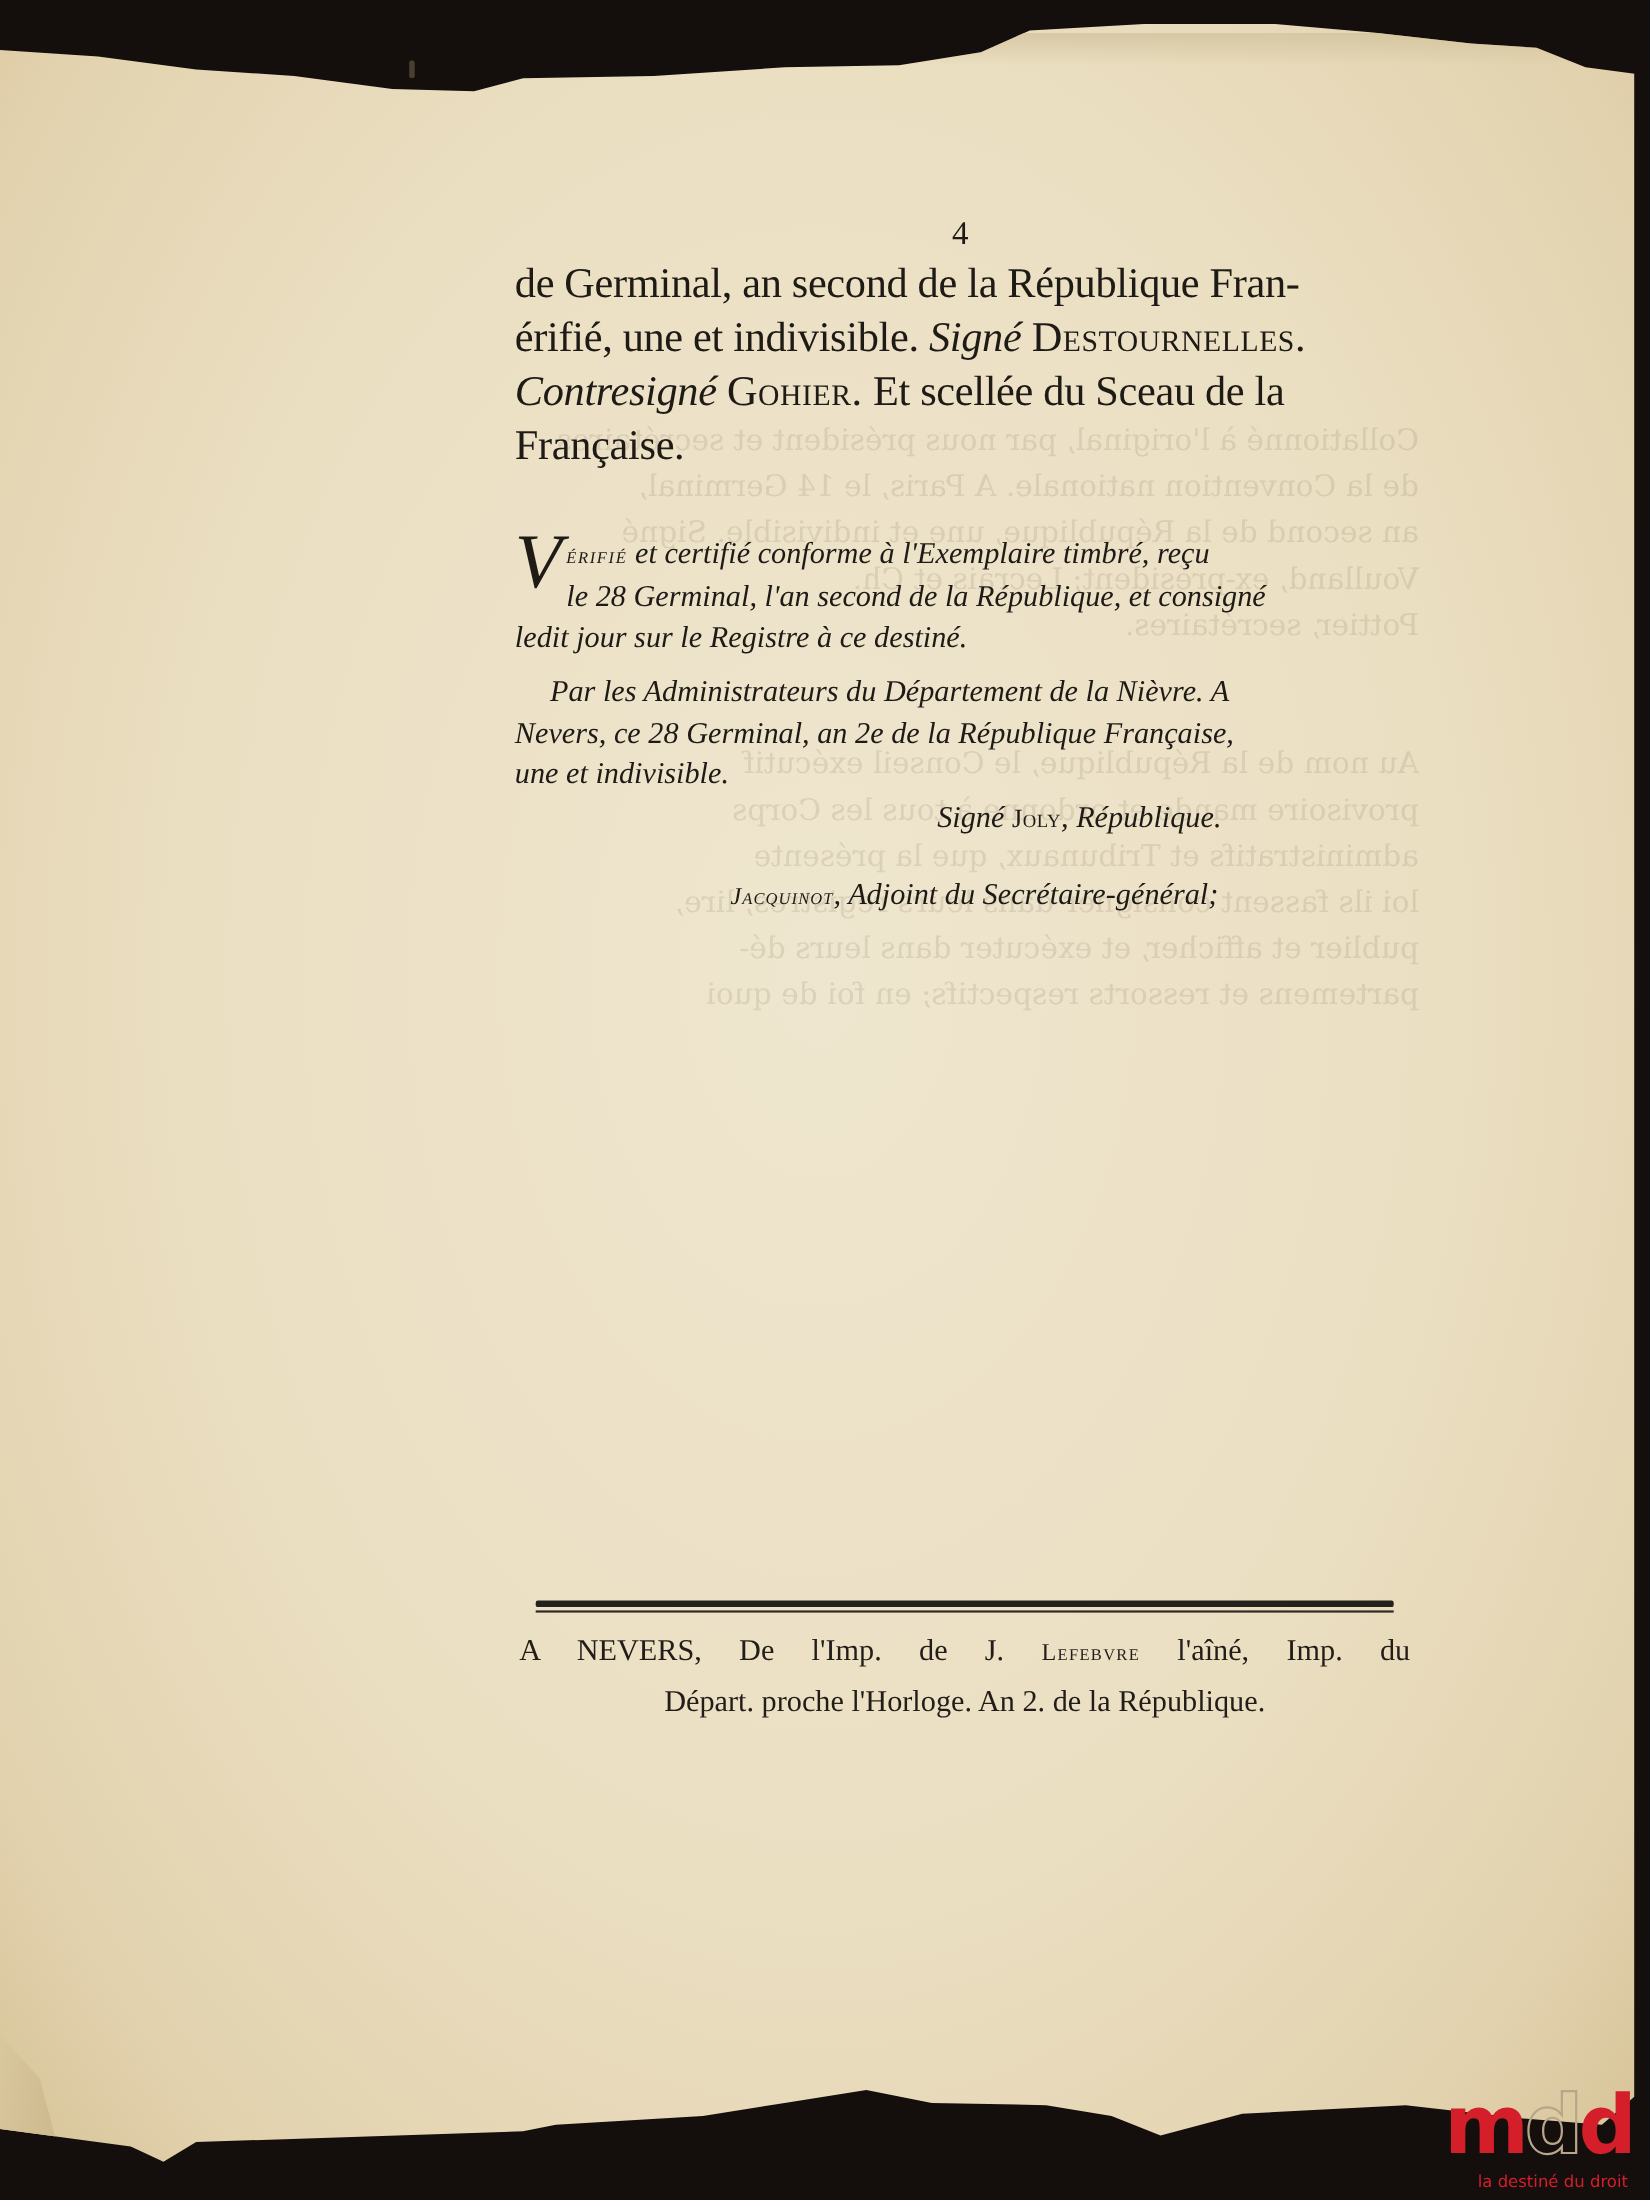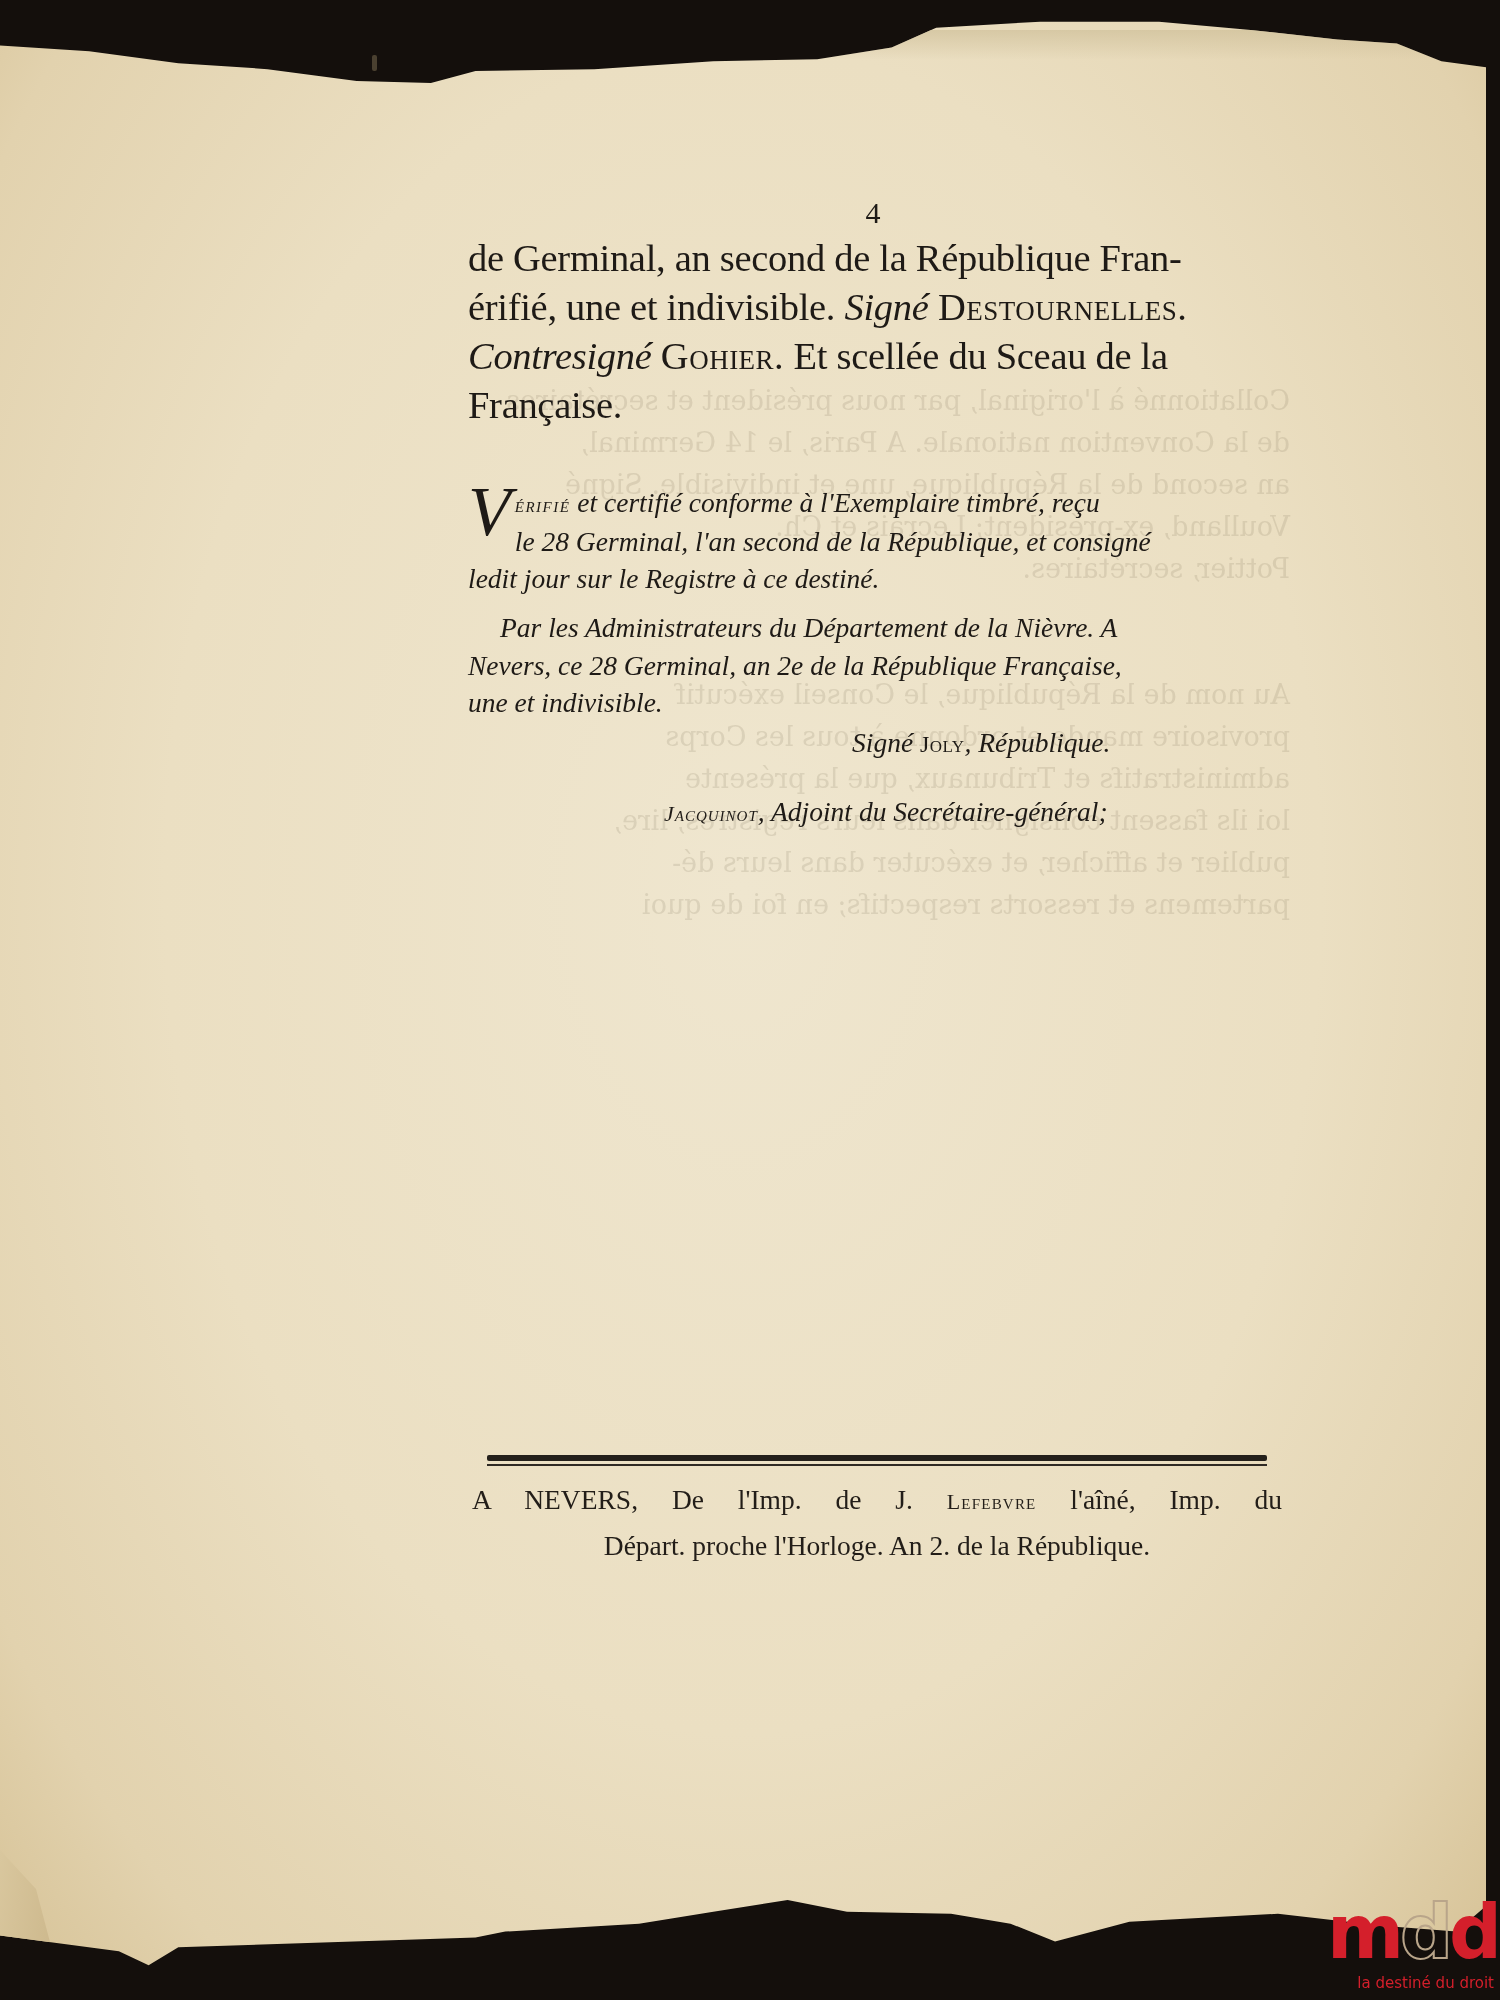--- a/index.html
+++ b/index.html
@@ -165,21 +165,21 @@
       position: absolute;
       left: 372px;
       top: 55px;
       width: 5px;
       height: 16px;
       background: #4a4030;
       border-radius: 2px;
     }
     .logo {
       position: absolute;
-      right: 2px;
+      right: 16px;
       bottom: 8px;
       width: 200px;
       text-align: right;
       font-family: "DejaVu Sans", sans-serif;
     }
     .logo-mark {
       display: block;
       font-size: 74px;
       line-height: 64px;
       font-weight: bold;

